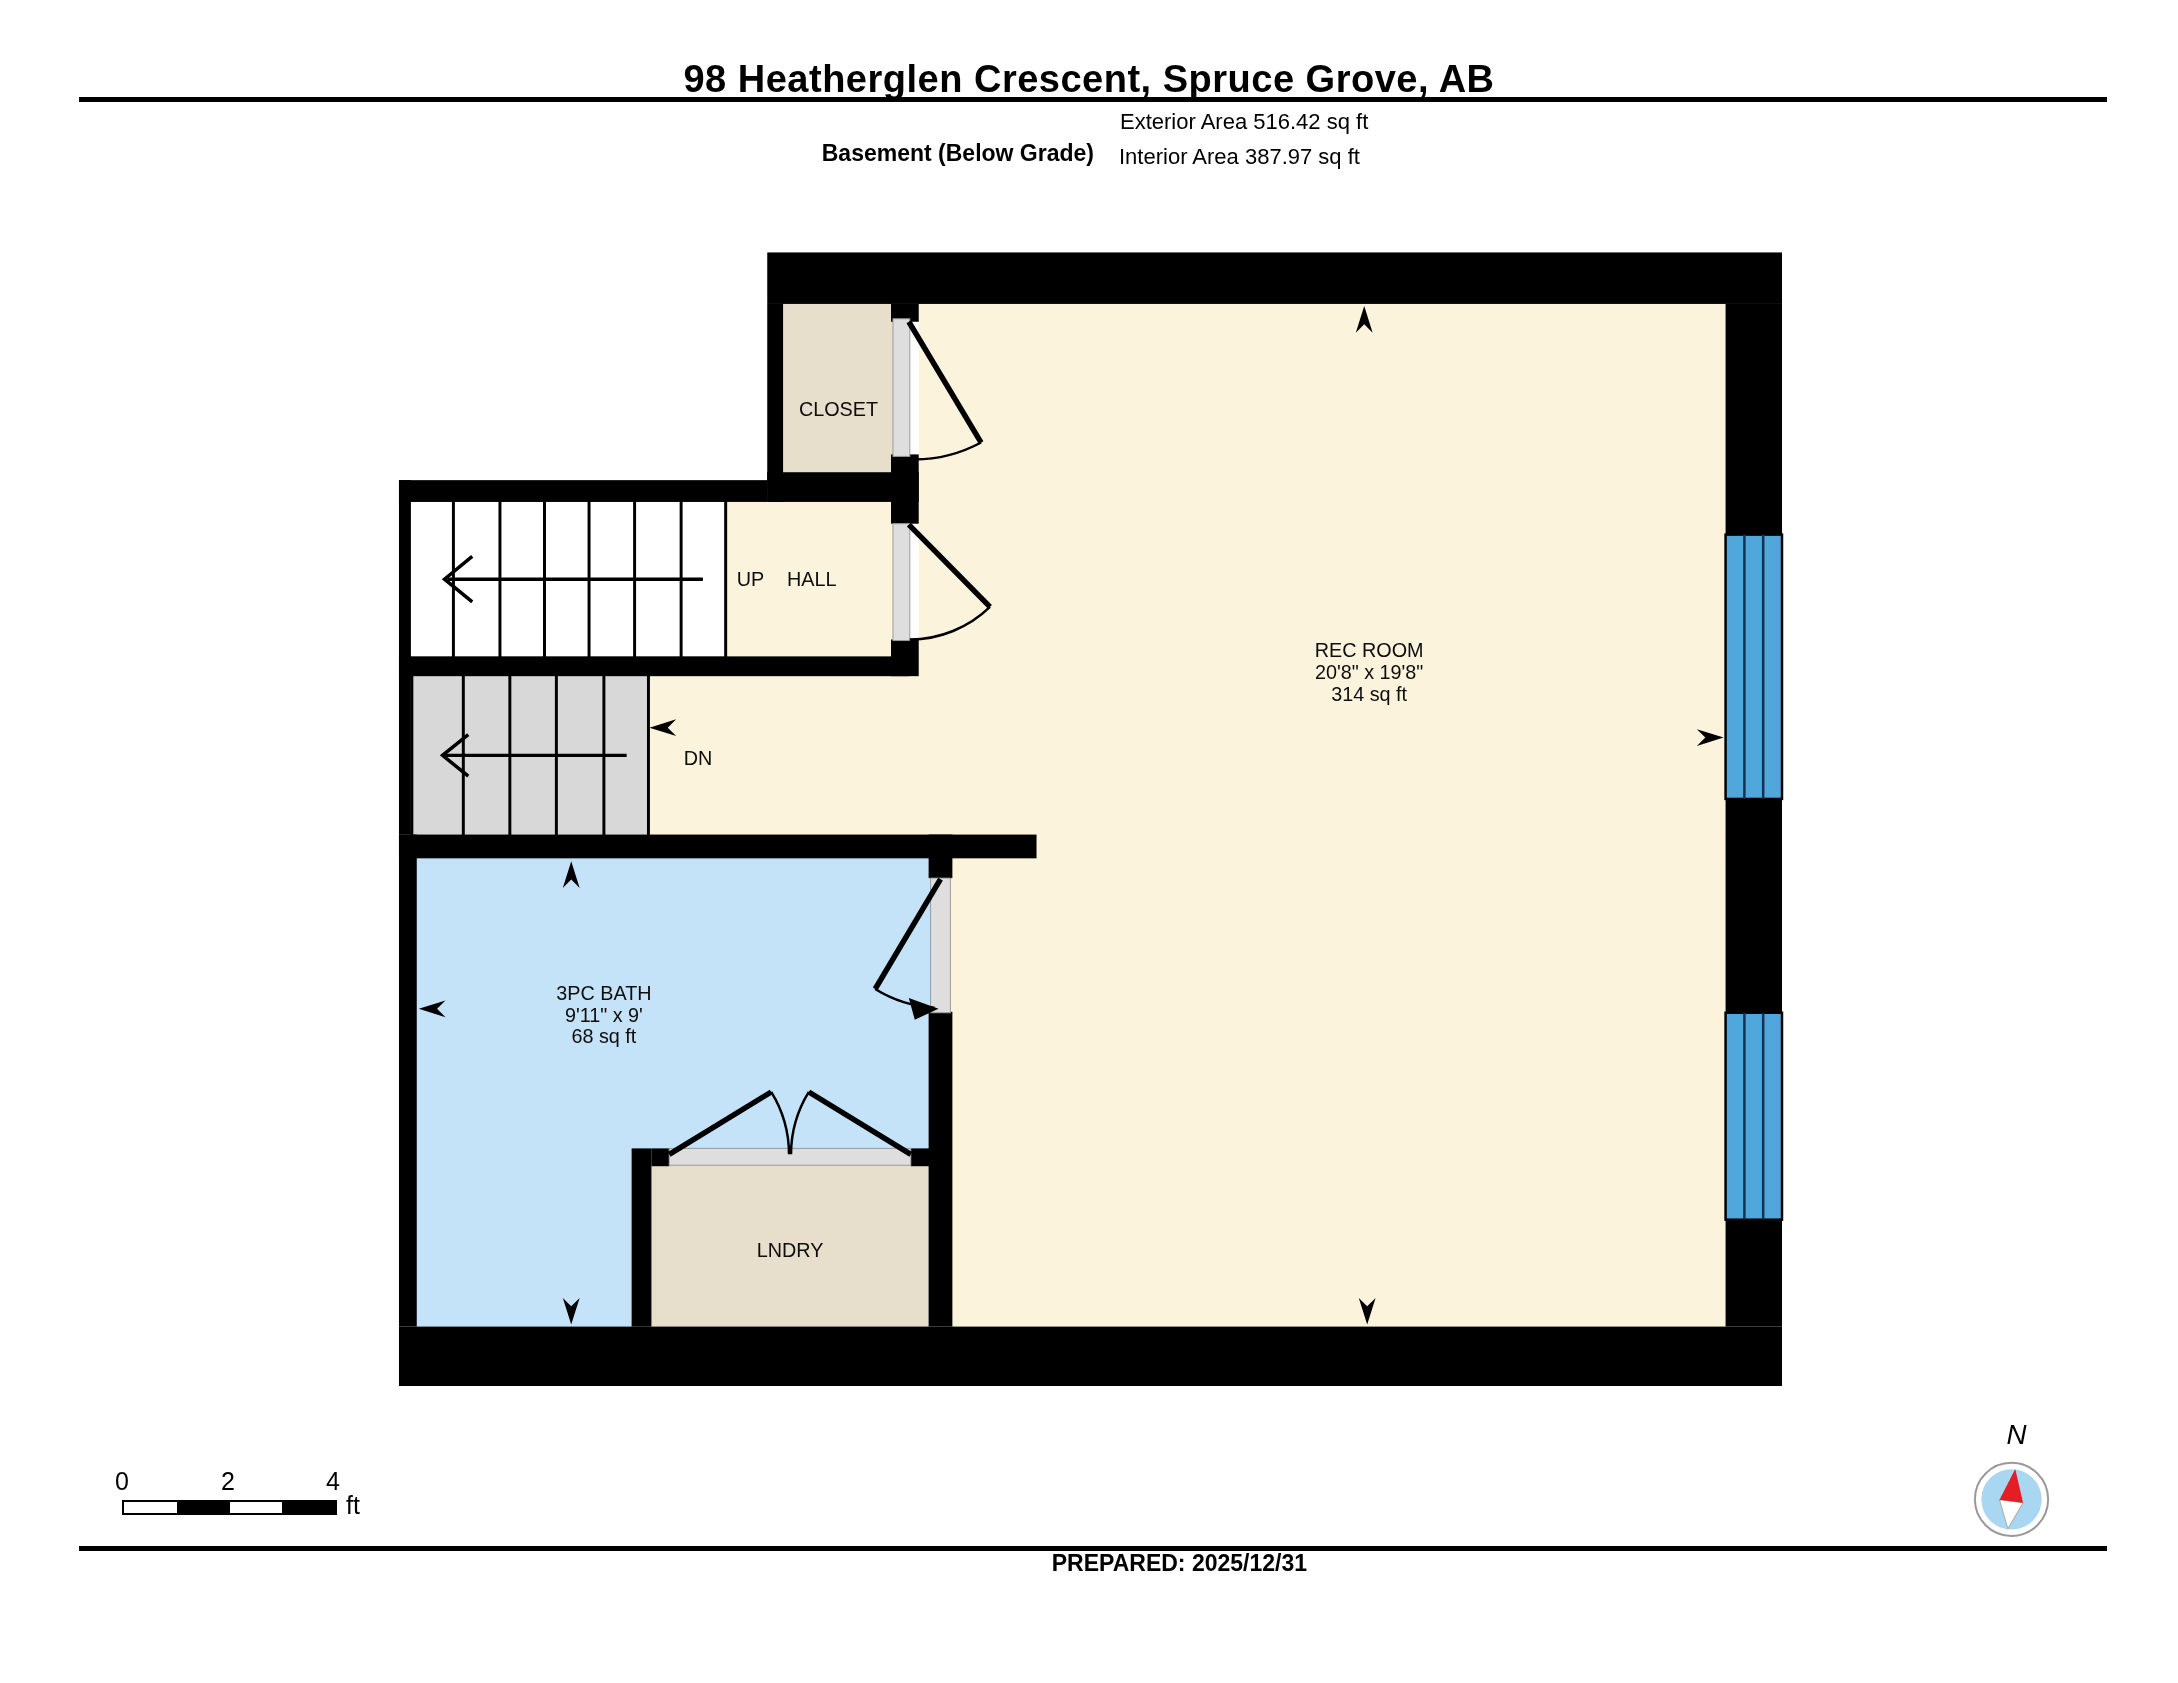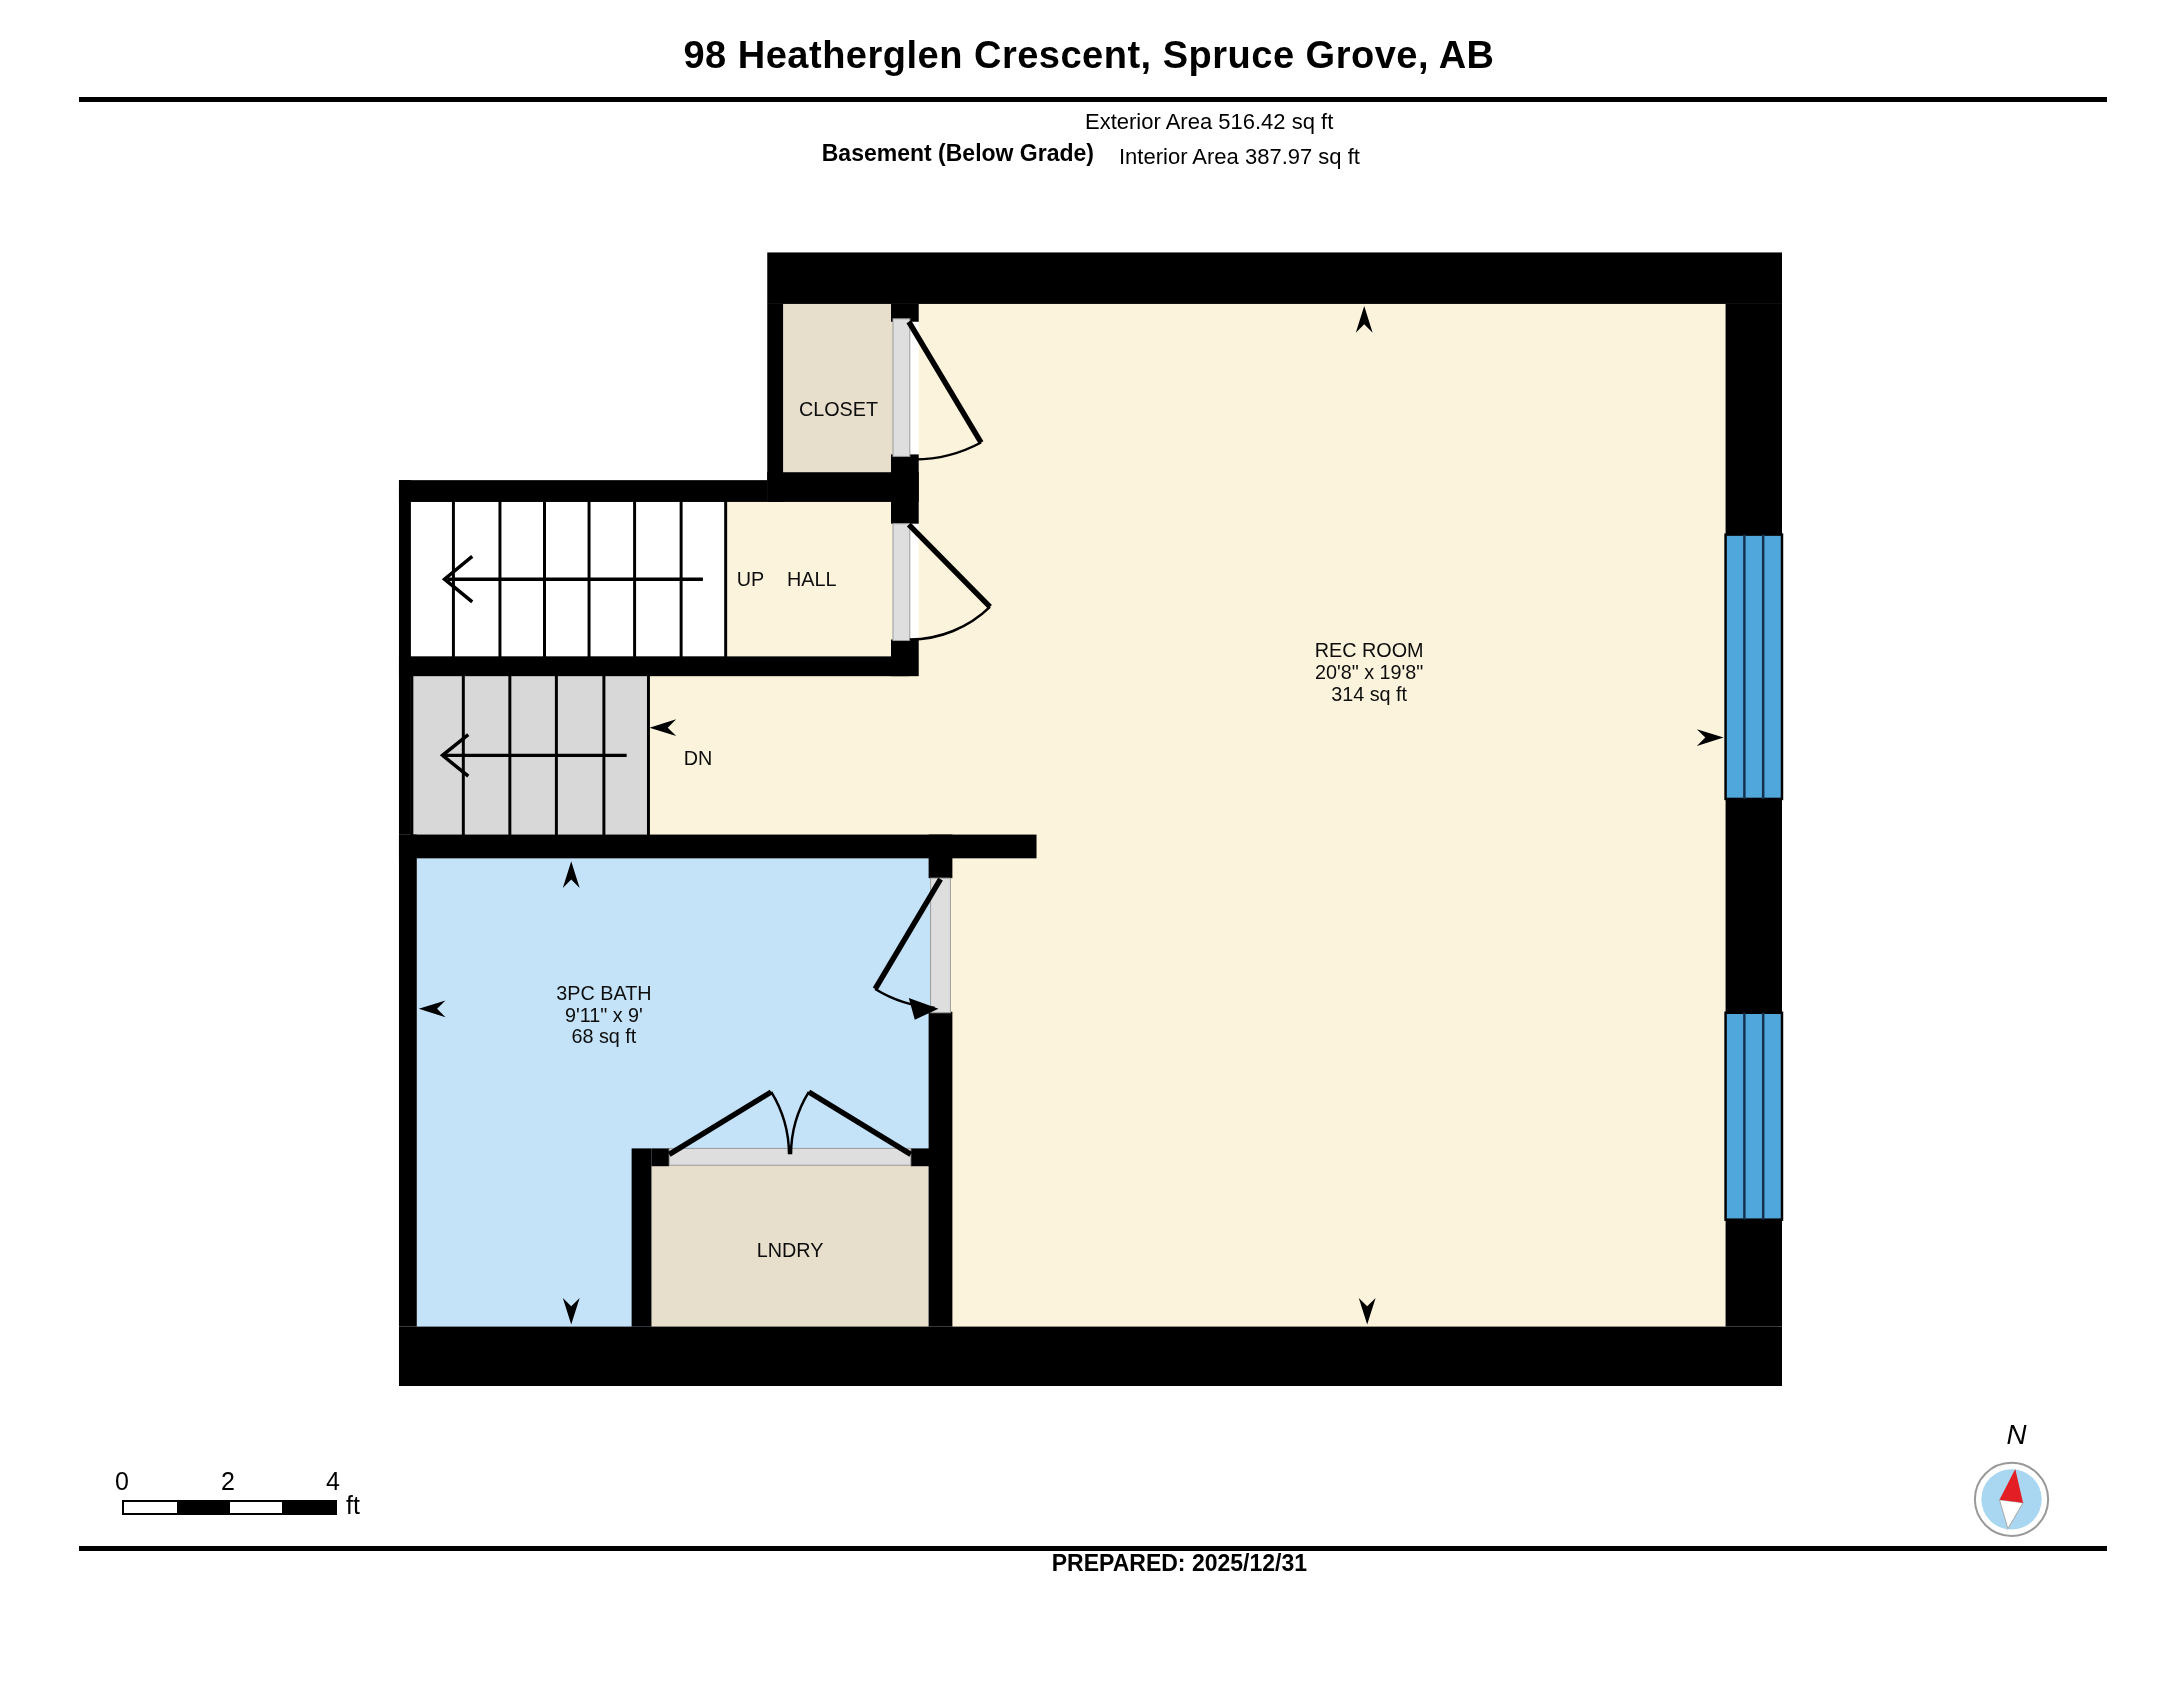--- a/index.html
+++ b/index.html
@@ -1,24 +1,24 @@
 <!DOCTYPE html>
 <html style="--floor: #FBF3DC; --closet-floor: #E7DECC; --bath-floor: #C5E3F8; --window: #4FA7DB; --stair-tread: #D8D8D8; --door-jamb: #DEDEDE; --wall: #000000; --compass-fill: #A9D6F0; --compass-needle: #E31E24;"><head>
 <meta charset="utf-8">
 <style>
   html,body{margin:0;padding:0;background:#ffffff;}
   #page{position:relative;width:2178px;height:1683px;background:#ffffff;overflow:hidden;
         font-family:"Liberation Sans","DejaVu Sans",sans-serif;color:#000;}
   .abs{position:absolute;}
-  .title{top:34px;left:0;width:2178px;text-align:center;font-size:38px;font-weight:bold;letter-spacing:0.5px;}
+  .title{top:58px;left:0;width:2178px;text-align:center;font-size:38px;font-weight:bold;letter-spacing:0.5px;}
   .rule{left:79px;width:2028px;height:5px;background:#000;}
   .rule-top{top:97px;}
   .rule-bottom{top:1546px;}
   .floor-label{top:108px;left:594px;width:500px;text-align:right;font-size:23px;font-weight:bold;margin-top:32px;}
-  .area-line1{top:109px;left:1085px;font-size:22px;}
+  .area-line1{top:109px;left:1120px;font-size:22px;}
   .area-line2{top:144px;left:1119px;font-size:22px;}
   .prepared{top:1550px;left:891px;width:416px;text-align:right;font-size:23px;font-weight:bold;}
   .disclaimer{top:1565px;left:61px;font-size:21px;color:#111;white-space:nowrap;}
   .disclaimer .lead{color:#b4b4b4;}
   .tick{top:1467px;width:30px;text-align:center;font-size:25px;}
   .tick0{left:107px;} .tick2{left:213px;} .tick4{left:318px;}
   .ft-label{top:1491px;left:346px;font-size:25px;text-align:center;}
   .scalebar{top:1500px;left:122px;width:211px;height:11px;border:2px solid #000;display:flex;}
   .scalebar .seg{flex:1;}
   .seg-b{background:#000;} .seg-w{background:#fff;}

